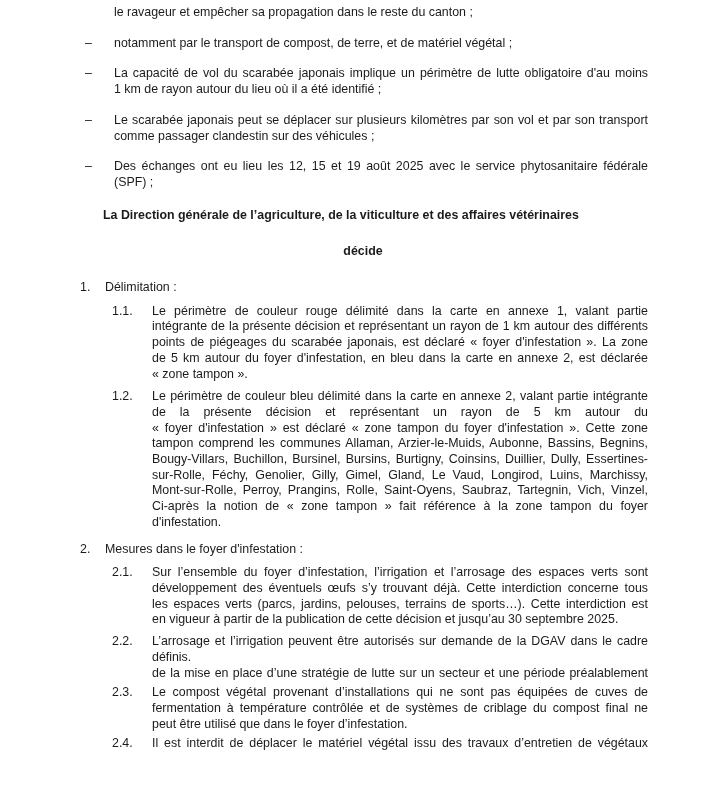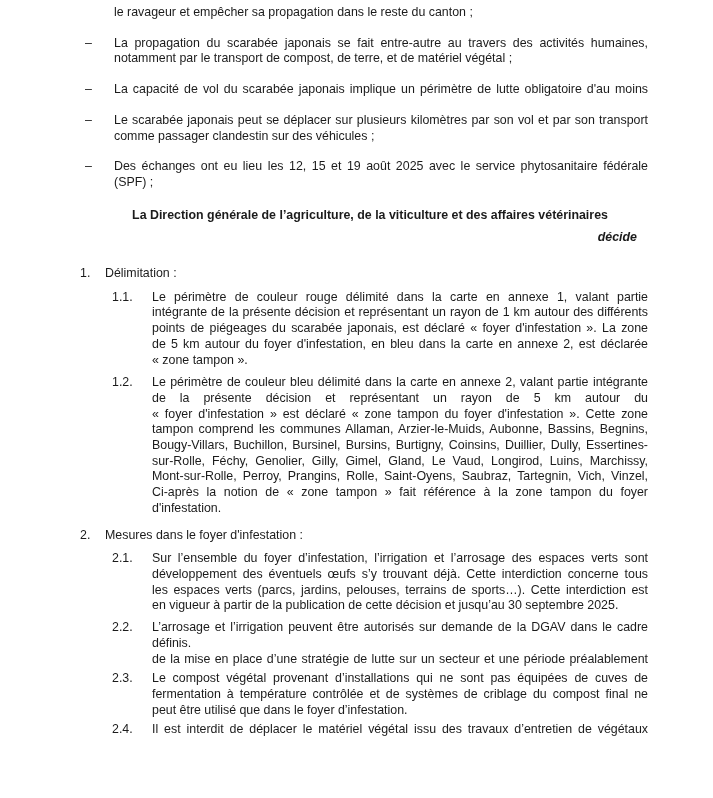--- a/index.html
+++ b/index.html
@@ -9,61 +9,61 @@
     font-family:"Liberation Sans","DejaVu Sans",sans-serif;
     font-size:12.4px; line-height:15.7px;
     position:relative;
   }
   .content { position:absolute; left:100px; top:5px; width:548px; }
   .line { text-align:left;padding-left:14px; }
   .jl { text-align:justify; text-align-last:justify; text-justify:inter-word; }
   .bullet { position:relative; margin-top:15px; }
   .dash { position:absolute; left:-15px; top:0; }
   .doc-heading { margin-top:17px; font-weight:700; text-align:center; position:relative; left:-11px; }
-  .decide { margin-top:7px; font-weight:700; text-align:right; position:relative; left:-11px;font-style:italic; }
+  .decide { margin-top:21px; font-weight:700; text-align:center; position:relative; left:-11px; }
   .section-head { position:relative; margin-top:20px; padding-left:5px; }
   .section-head.sec2 { margin-top:11px; }
   .sec-num { position:absolute; left:-20px; top:0; }
   .subitem { position:relative; margin-left:38px; }
   .sub-num { position:absolute; left:-26px; top:0; }
   .mt8 { margin-top:8px; } .mt7 { margin-top:7px; }
   .mt6 { margin-top:6px; } .mt4 { margin-top:4px; }
 </style>
 </head>
 <body>
 
 <div class="content">
 
   <div class="line">le ravageur et empêcher sa propagation dans le reste du canton ;</div>
 
   <div class="bullet">
     <span class="dash">–</span>
-    <div class="line jl">La propagation du scarabée japonais se fait entre-autre au travers des activités humaines,</div>
     <div class="line">notamment par le transport de compost, de terre, et de matériel végétal ;</div>
   </div>
 
   <div class="bullet">
     <span class="dash">–</span>
     <div class="line jl">La capacité de vol du scarabée japonais implique un périmètre de lutte obligatoire d'au moins</div>
+    <div class="line">1 km de rayon autour du lieu où il a été identifié ;</div>
   </div>
 
   <div class="bullet">
     <span class="dash">–</span>
     <div class="line jl">Le scarabée japonais peut se déplacer sur plusieurs kilomètres par son vol et par son transport</div>
     <div class="line">comme passager clandestin sur des véhicules ;</div>
   </div>
 
   <div class="bullet">
     <span class="dash">–</span>
     <div class="line jl">Des échanges ont eu lieu les 12, 15 et 19 août 2025 avec le service phytosanitaire fédérale</div>
     <div class="line">(SPF) ;</div>
   </div>
 
   <div class="doc-heading">
-    <div class="line" style="text-align:center">La Direction générale de l’agriculture, de la viticulture et des affaires vétérinaires</div>
+    <div class="line" style="">La Direction générale de l’agriculture, de la viticulture et des affaires vétérinaires</div>
   </div>
 
   <div class="decide">décide</div>
 
   <div>
     <div class="section-head">
       <span class="sec-num">1.</span>
       <span>Délimitation :</span>
     </div>
 

